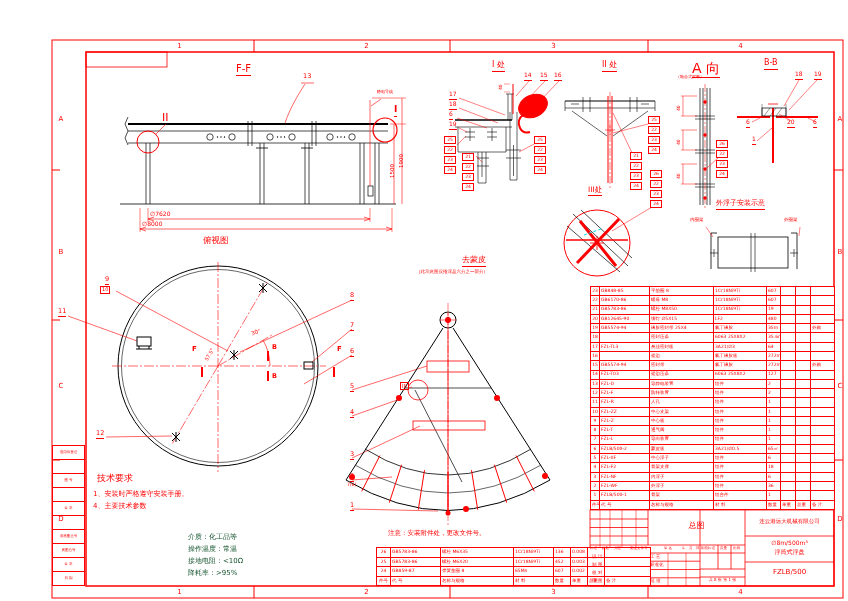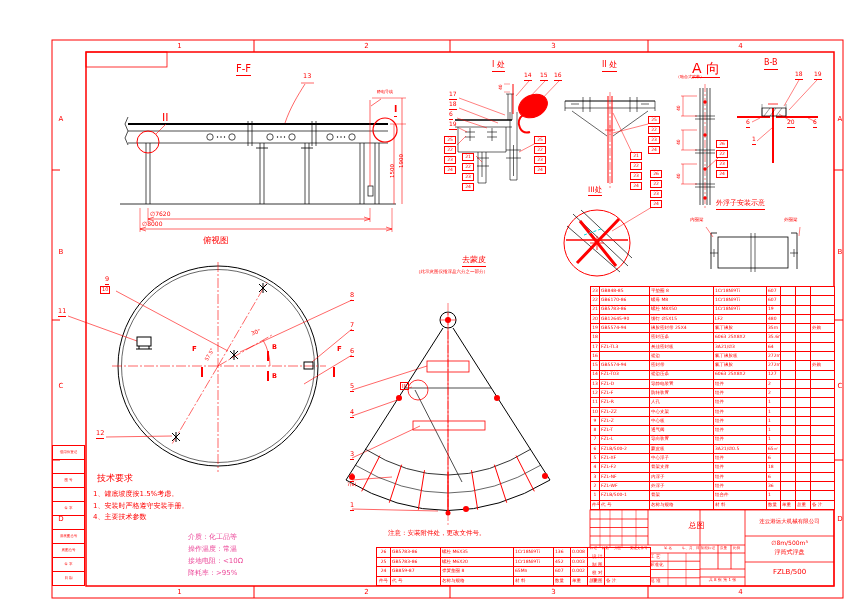--- a/index.html
+++ b/index.html
@@ -16,21 +16,21 @@
   .zrow{position:absolute;display:flex;color:#f00;font-size:7px;}
   .zrow span{flex:1;display:flex;align-items:center;justify-content:center;}
   .zcol{position:absolute;display:flex;flex-direction:column;color:#f00;font-size:7px;}
   .zcol span{flex:1;display:flex;align-items:center;justify-content:center;}
   .mstrip{position:absolute;left:52px;top:445px;width:33px;height:141px;display:flex;flex-direction:column;}
   .mstrip span{flex:1;border:1px solid #f00;border-top:none;font-size:3.5px;line-height:1;color:#f00;
                display:flex;align-items:center;justify-content:center;overflow:hidden;white-space:nowrap;}
   .mstrip span:first-child{border-top:1px solid #f00;}
   .tech{position:absolute;left:93px;top:489px;color:#f00;}
   .tech span{display:block;font-size:7px;line-height:11.5px;white-space:nowrap;}
-  .techp{position:absolute;left:188px;top:531px;color:#ec4899;}
+  .techp{position:absolute;left:188px;top:531px;color:#14532d;}
   .techp span{display:block;font-size:7px;line-height:12px;white-space:nowrap;}
   table.bom{position:absolute;border-collapse:collapse;table-layout:fixed;color:#f00;background:#fff;}
   table.bom td,table.bom th{border:1px solid #f00;padding:0 1px;font:4.5px/1 "DejaVu Sans",sans-serif;
       font-weight:normal;overflow:hidden;white-space:nowrap;text-align:left;height:8px;}
   table.bom td:first-child,table.bom th:first-child{text-align:center;}
   #bom-main{left:590px;top:286px;width:244px;height:224px;}
   #bom-small{left:376px;top:547px;width:274px;height:39px;}
 </style>
 </head>
 <body>
@@ -382,21 +382,20 @@
 <div class="lbl ul" style="left:787px;top:119px;">20</div>
 <div class="lbl ul" style="left:813px;top:119px;">6</div>
 <div class="lbl ul" style="left:752px;top:136px;">1</div>
 
 <div class="lbl ul" style="left:716px;top:200px;font-size:7px;">外浮子安装示意</div>
 <div class="lbl" style="left:690px;top:218px;font-size:4.5px;">内圈梁</div>
 <div class="lbl" style="left:784px;top:218px;font-size:4.5px;">外圈梁</div>
 
 <div class="lbl" style="left:97px;top:474px;font-size:9px;">技术要求</div>
 <div class="tech">
-      <span>1、罐底坡度按1.5%考虑。</span>
       <span>1、安装时严格遵守安装手册。</span>
       <span>4、主要技术参数</span>
     </div>
 <div class="techp">
       <span>介质：化工品等</span>
       <span>操作温度：常温</span>
       <span>接地电阻：&lt;10Ω</span>
       <span>降耗率：&gt;95%</span>
     </div>
 

